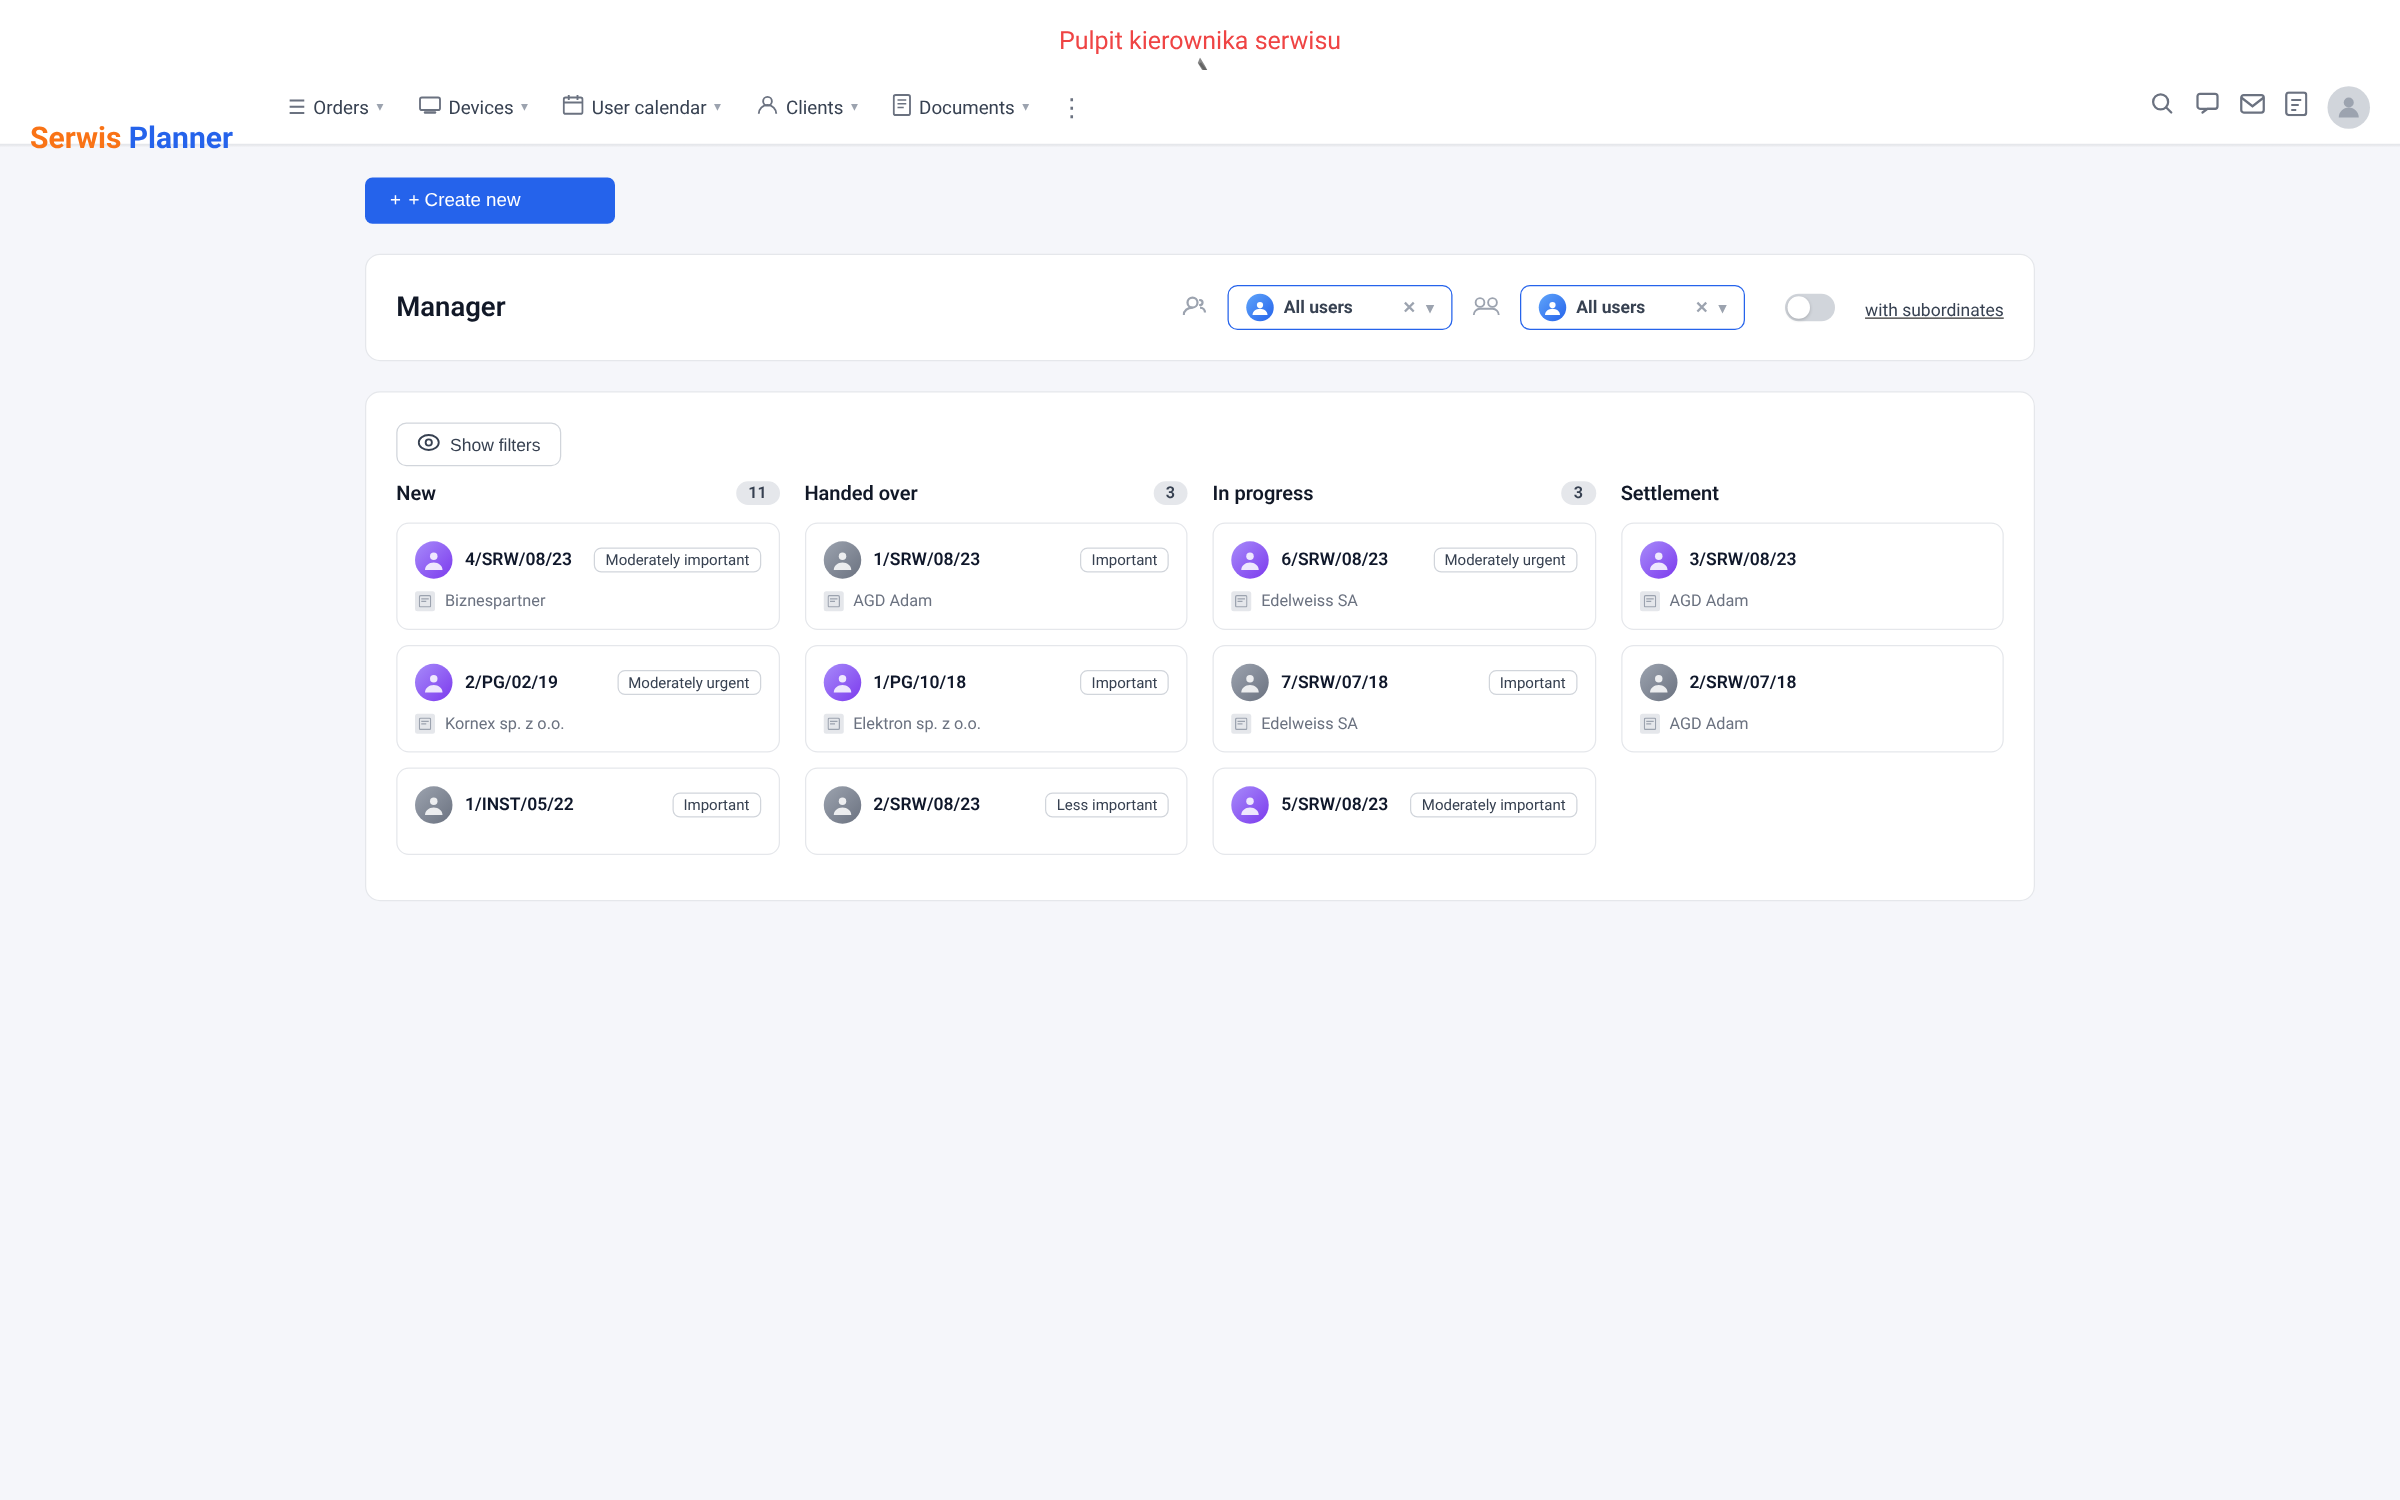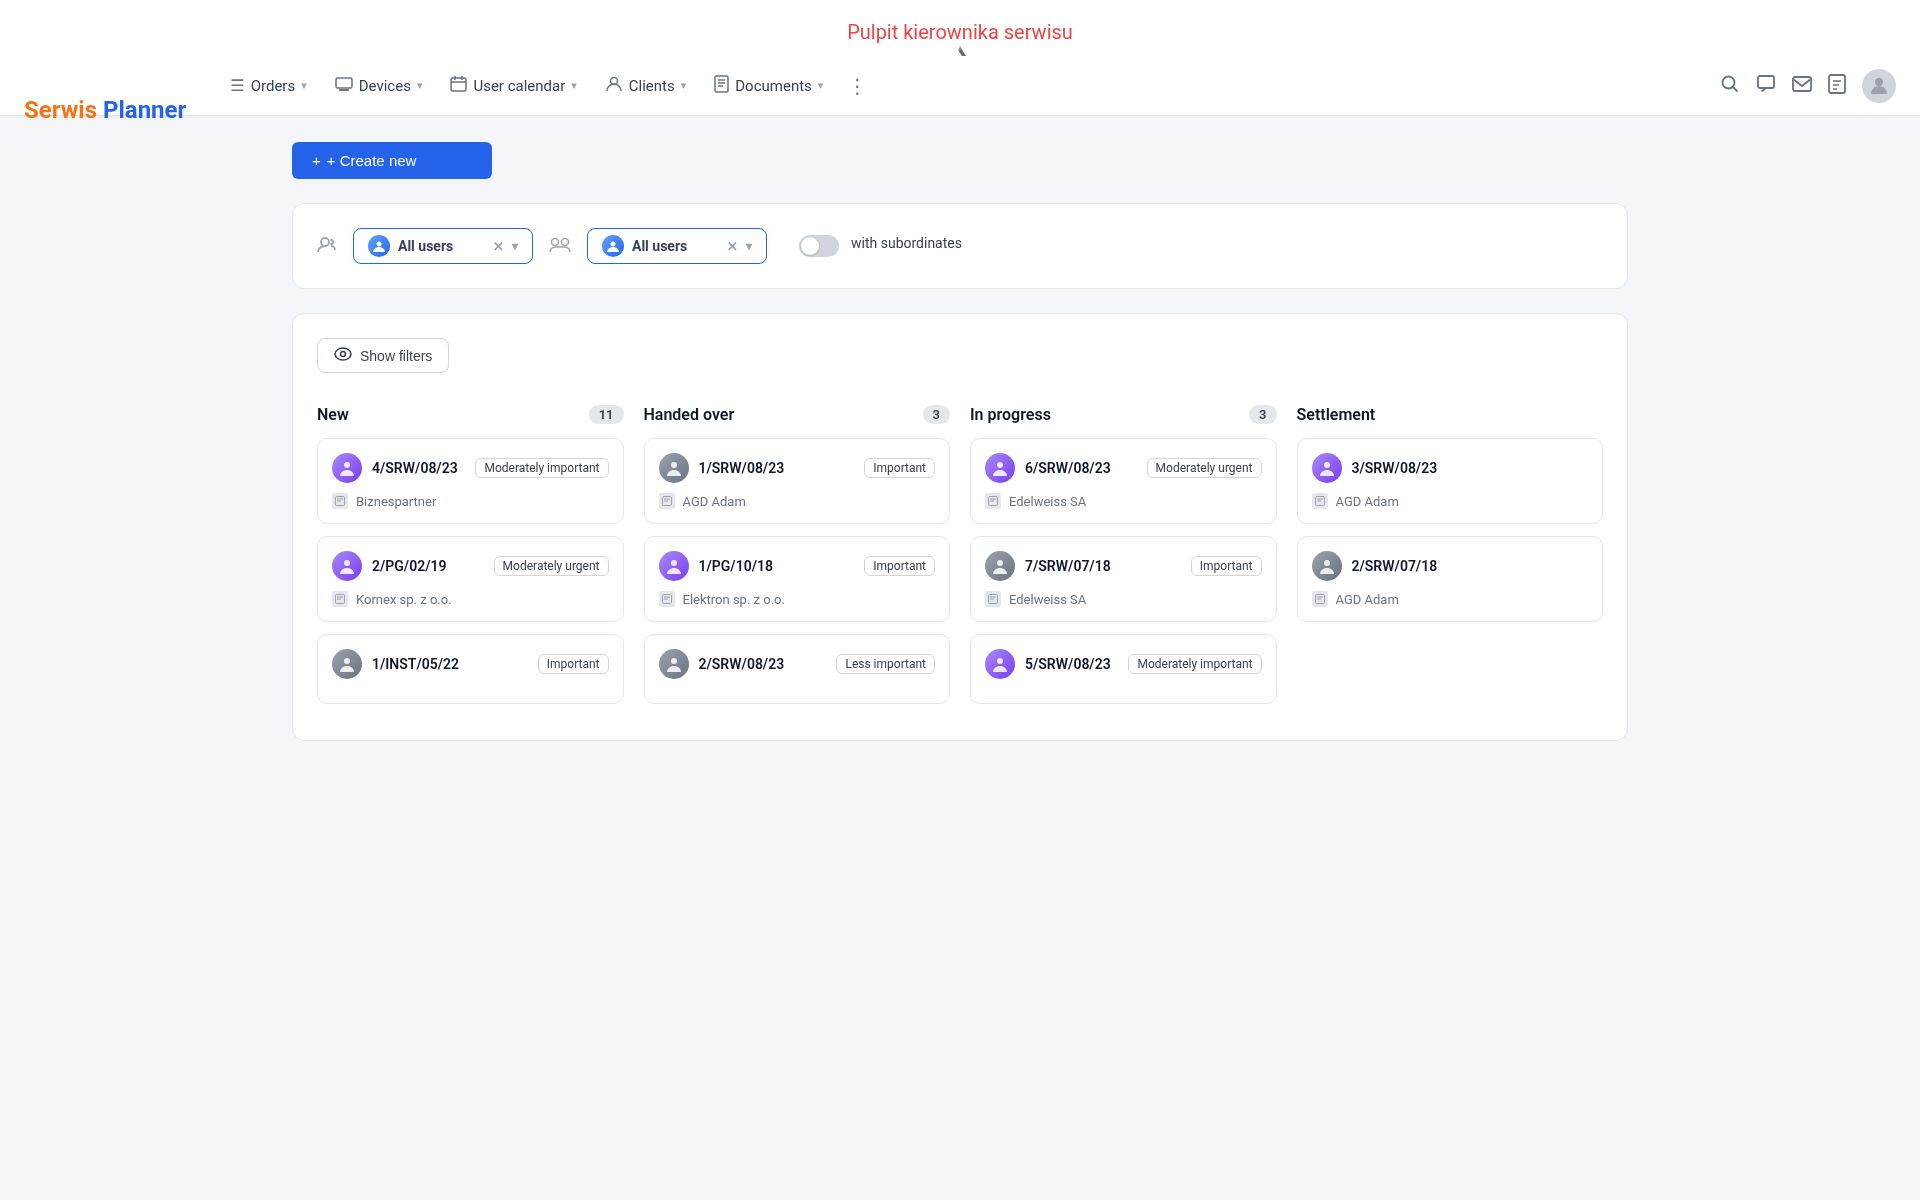--- a/index.html
+++ b/index.html
@@ -164,23 +164,24 @@
       color: #9ca3af;
       cursor: pointer;
       font-size: 13px;
     }
     .user-select-chevron {
       color: #9ca3af;
       font-size: 12px;
     }
     .with-subordinates-toggle {
       display: flex;
-      align-items: flex-start;
-      gap: 12px;
+      align-items: flex-end;
+      gap: 24px;
       margin-left: 16px;
+      text-decoration: underline;
     }
     .toggle-switch {
       width: 40px;
       height: 22px;
       background: #d1d5db;
       border-radius: 11px;
       position: relative;
       cursor: pointer;
     }
     .toggle-switch-knob {
@@ -210,21 +211,21 @@
       display: flex;
       align-items: center;
       gap: 8px;
       border: 1.5px solid #d1d5db;
       border-radius: 8px;
       padding: 8px 16px;
       font-size: 14px;
       color: #374151;
       background: #fff;
       cursor: pointer;
-      margin-bottom: 32px;
+      margin-bottom: 12px;
       width: fit-content;
     }
 
     
     .kanban-board {
       display: grid;
       grid-template-columns: repeat(4, 1fr);
       gap: 20px;
     }
     .kanban-column { min-width: 0; }
@@ -423,20 +424,21 @@
 
 <div class="main-content">
 
   <button class="create-btn">
     <span>+</span>
     <span>+ Create new</span>
   </button>
 
   <div class="manager-card">
     <div class="manager-header">
+      <span class="manager-title">Manager</span>
 
       <span style="color:#6b7280; font-size:18px;">
         <svg width="20" height="18" viewBox="0 0 20 18" fill="none">
             <circle cx="8" cy="7" r="4" stroke="#9ca3af" stroke-width="1.8" fill="none"></circle>
             <path d="M14 5c1.105 0 2 .895 2 2s-.895 2-2 2" stroke="#9ca3af" stroke-width="1.8" stroke-linecap="round"></path>
             <path d="M1 17c0-3.314 3.134-6 7-6" stroke="#9ca3af" stroke-width="1.8" fill="none"></path>
             <path d="M14 11c2.21 0 4 1.79 4 4" stroke="#9ca3af" stroke-width="1.8" fill="none"></path>
           </svg>
       </span>
 

